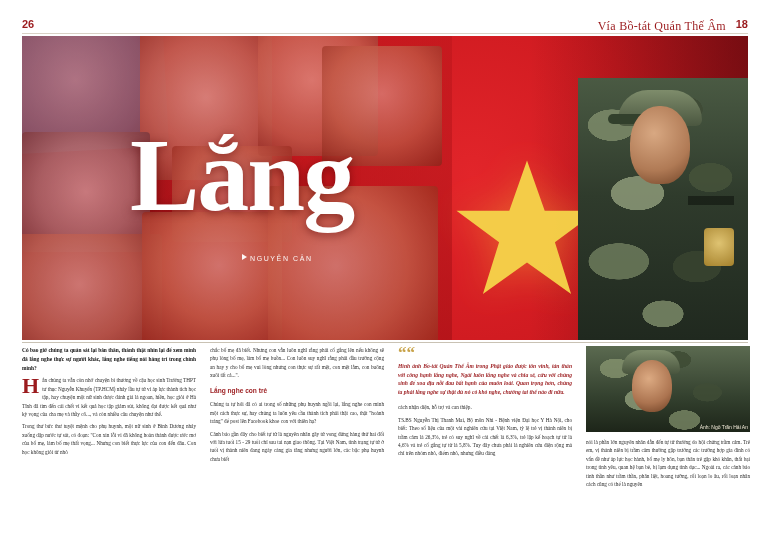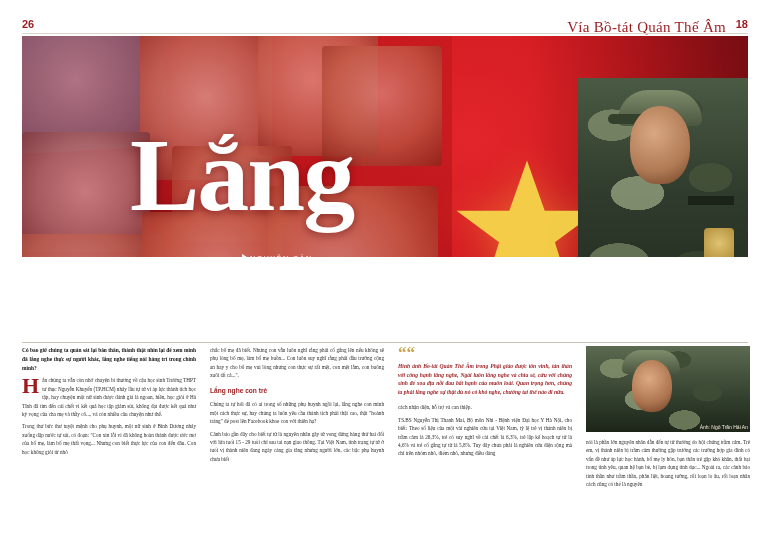--- a/index.html
+++ b/index.html
@@ -3,25 +3,25 @@
 <meta charset="utf-8">
 <style>
   html,body{margin:0;padding:0;background:#fff;}
   body{width:770px;height:545px;overflow:hidden;font-family:"Liberation Serif",serif;}
   .page{position:relative;width:770px;height:545px;background:#fff;overflow:hidden;}
 
   
   .folio{position:absolute;top:18px;font-family:"Liberation Sans",sans-serif;font-size:11px;color:#9b1b1e;font-weight:bold;}
   .folio-left{left:22px;}
   .folio-right{right:22px;}
-  .runhead{position:absolute;top:19px;right:44px;font-family:"Liberation Serif",serif;font-size:15px;color:#9b1b1e;letter-spacing:.3px;}
+  .runhead{position:absolute;top:19px;right:44px;font-family:"Liberation Serif",serif;font-size:12px;color:#9b1b1e;letter-spacing:.3px;}
   .rule-top{position:absolute;top:33px;left:22px;right:22px;height:1px;background:#d9d2c6;}
 
   
-  .band{position:absolute;top:36px;left:22px;right:22px;height:221px;overflow:hidden;background:#be185d;padding-left:48px;}
+  .band{position:absolute;top:36px;left:22px;right:22px;height:304px;overflow:hidden;background:#be185d;padding-left:48px;}
 
   
   .flagbg{position:absolute;inset:0;
      background:
        radial-gradient(circle at 62% 46%, #e2252a 0%, #cf1a20 38%, #a3121a 78%, #7d0d14 100%);}
   .flagbg:after{content:"";position:absolute;inset:0;
      background:linear-gradient(90deg, rgba(90,8,12,.55) 0%, rgba(190,22,28,0) 28%, rgba(190,22,28,0) 70%, rgba(60,5,8,.5) 100%);}
 
   
   .star{position:absolute;left:430px;top:120px;width:150px;height:150px;opacity:.95;}

